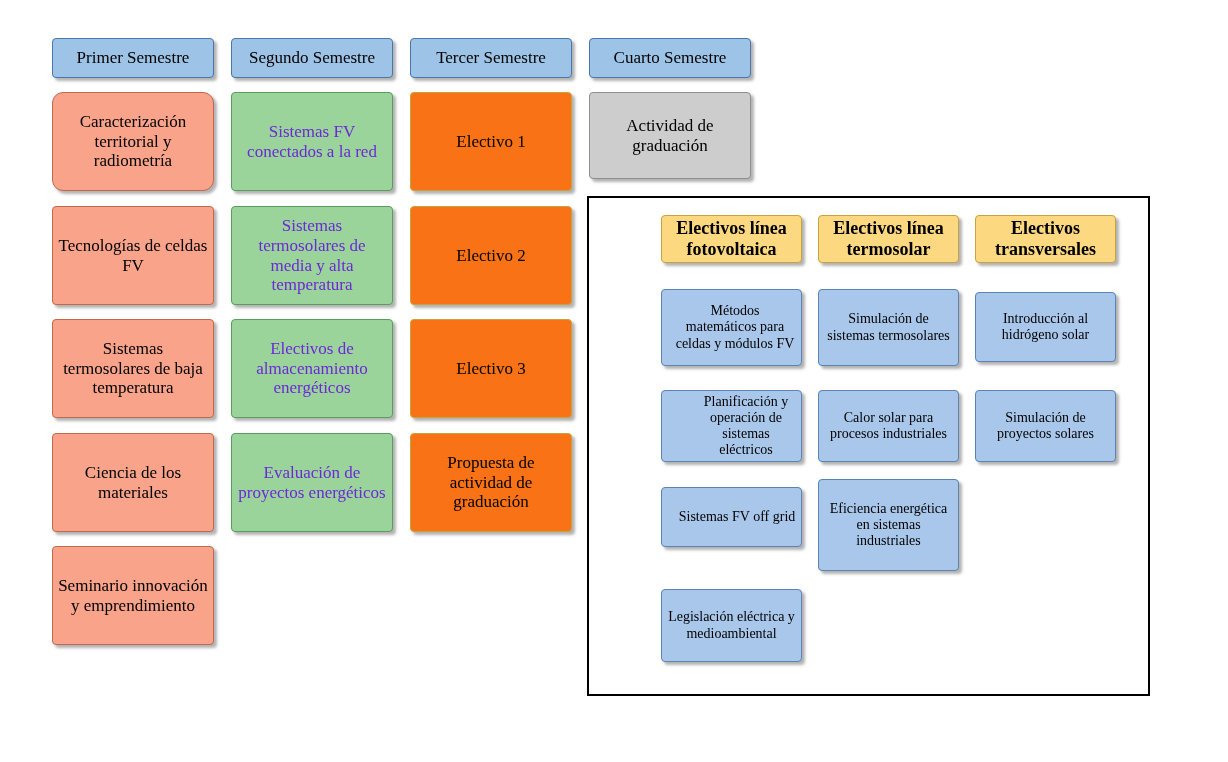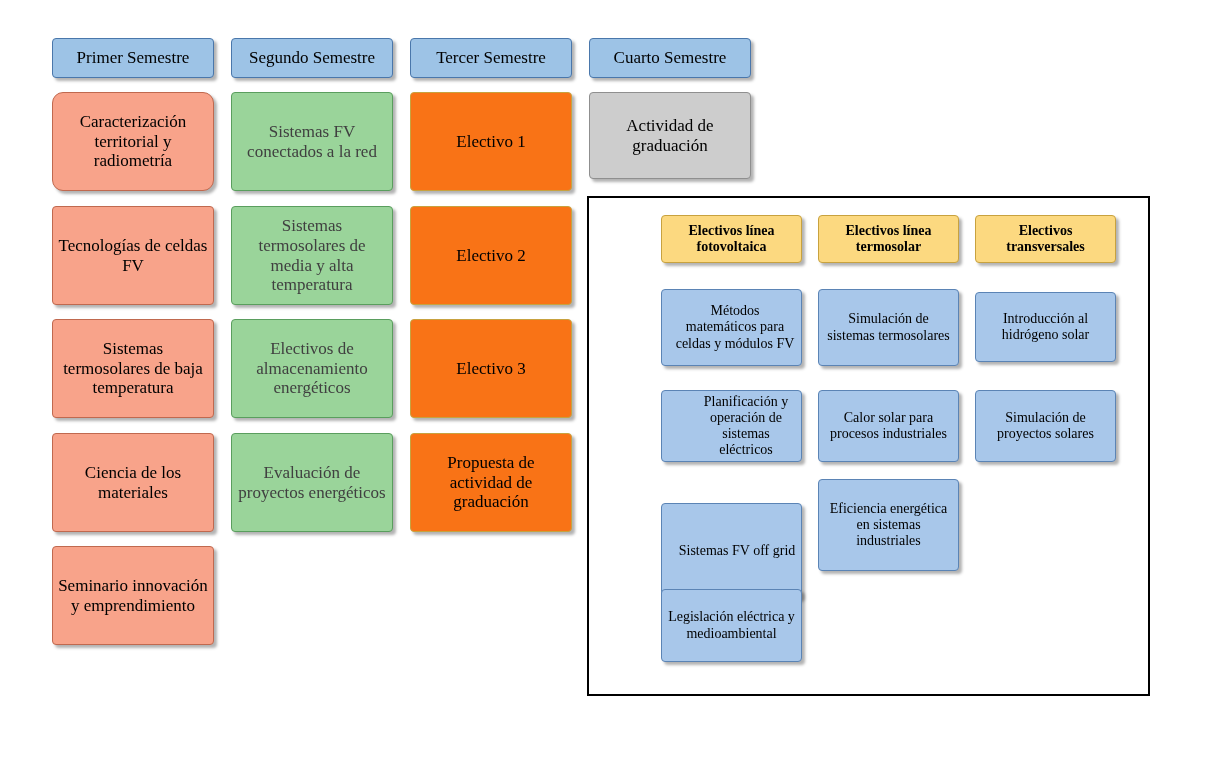--- a/index.html
+++ b/index.html
@@ -42,40 +42,40 @@
   }
   .sem1 {
     background: #f8a38a;
     border-color: #c0694f;
     color: #000000;
     font-size: 17px;
   }
   .sem2 {
     background: #9ad49a;
     border-color: #5a9e5e;
-    color: #404040;
+    color: #6d28d9;
     font-size: 17px;
   }
   .sem3 {
     background: #f97316;
     border-color: #c8a23f;
     color: #000000;
     font-size: 17px;
   }
   .sem4 {
     background: #cdcdcd;
     border-color: #8f8f8f;
     color: #000000;
     font-size: 17px;
   }
   .electhdr {
     background: #fcd980;
     border-color: #c8a23f;
     color: #000000;
-    font-size: 14px;
+    font-size: 18px;
     font-weight: bold;
   }
   .electitem {
     background: #a8c7ea;
     border-color: #5b84b5;
     color: #000000;
     font-size: 14px;
   }
   .panel {
     position: absolute;
@@ -149,21 +149,21 @@
     <div class="panel" style="left: 587px; top: 196px; width: 563px; height: 500px;"></div>
     <div class="box electhdr" style="left: 661px; top: 215px; width: 141px; height: 48px;">
       <span>Electivos línea fotovoltaica</span>
     </div>
     <div class="box electitem" style="left: 661px; top: 289px; width: 141px; height: 77px; padding-left: 12px;">
       <span>Métodos matemáticos para celdas y módulos FV</span>
     </div>
     <div class="box electitem" style="left: 661px; top: 390px; width: 141px; height: 72px; padding-left: 34px;">
       <span>Planificación y operación de sistemas eléctricos</span>
     </div>
-    <div class="box electitem" style="left: 661px; top: 503px; width: 141px; height: 96px; padding-left: 16px;">
+    <div class="box electitem" style="left: 661px; top: 487px; width: 141px; height: 60px; padding-left: 16px;">
       <span>Sistemas FV off grid</span>
     </div>
     <div class="box electitem" style="left: 661px; top: 589px; width: 141px; height: 73px;">
       <span>Legislación eléctrica y medioambiental</span>
     </div>
     <div class="box electhdr" style="left: 818px; top: 215px; width: 141px; height: 48px;">
       <span>Electivos línea termosolar</span>
     </div>
     <div class="box electitem" style="left: 818px; top: 289px; width: 141px; height: 77px;">
       <span>Simulación de sistemas termosolares</span>

